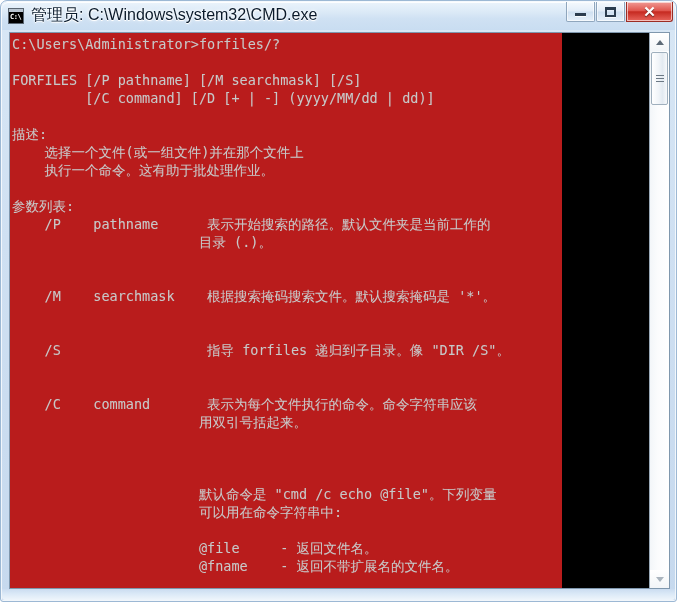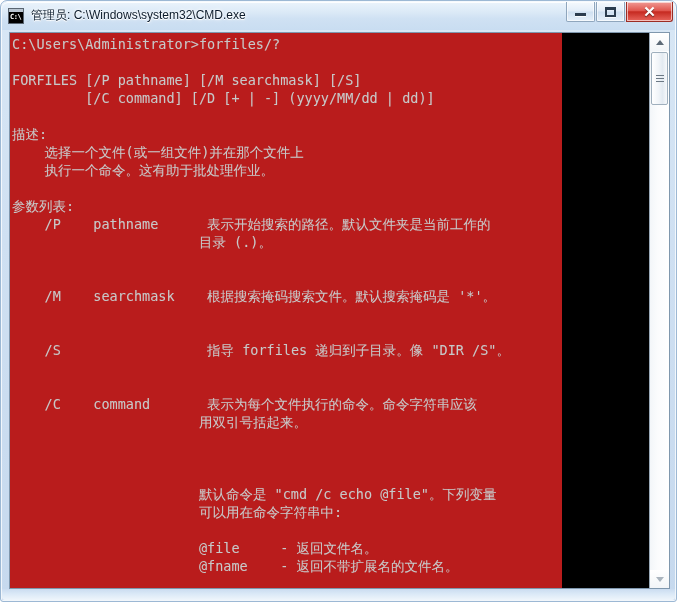--- a/index.html
+++ b/index.html
@@ -68,21 +68,21 @@
     position: absolute;
     left: 1px; top: 4px;
     font-family: "DejaVu Sans Mono", monospace;
     font-size: 7px;
     line-height: 8px;
     color: #ffffff;
     letter-spacing: -0.5px;
     font-weight: bold;
   }
   .title-text {
-    font-size: 12px;
+    font-size: 16px;
     color: #0a1a2b;
     white-space: nowrap;
     text-shadow: 0 0 3px #ffffff, 0 0 5px #ffffff, 0 1px 0 #ffffff;
     text-align: right;
   }
 
   
   .caption-buttons {
     position: absolute;
     right: 3px;

